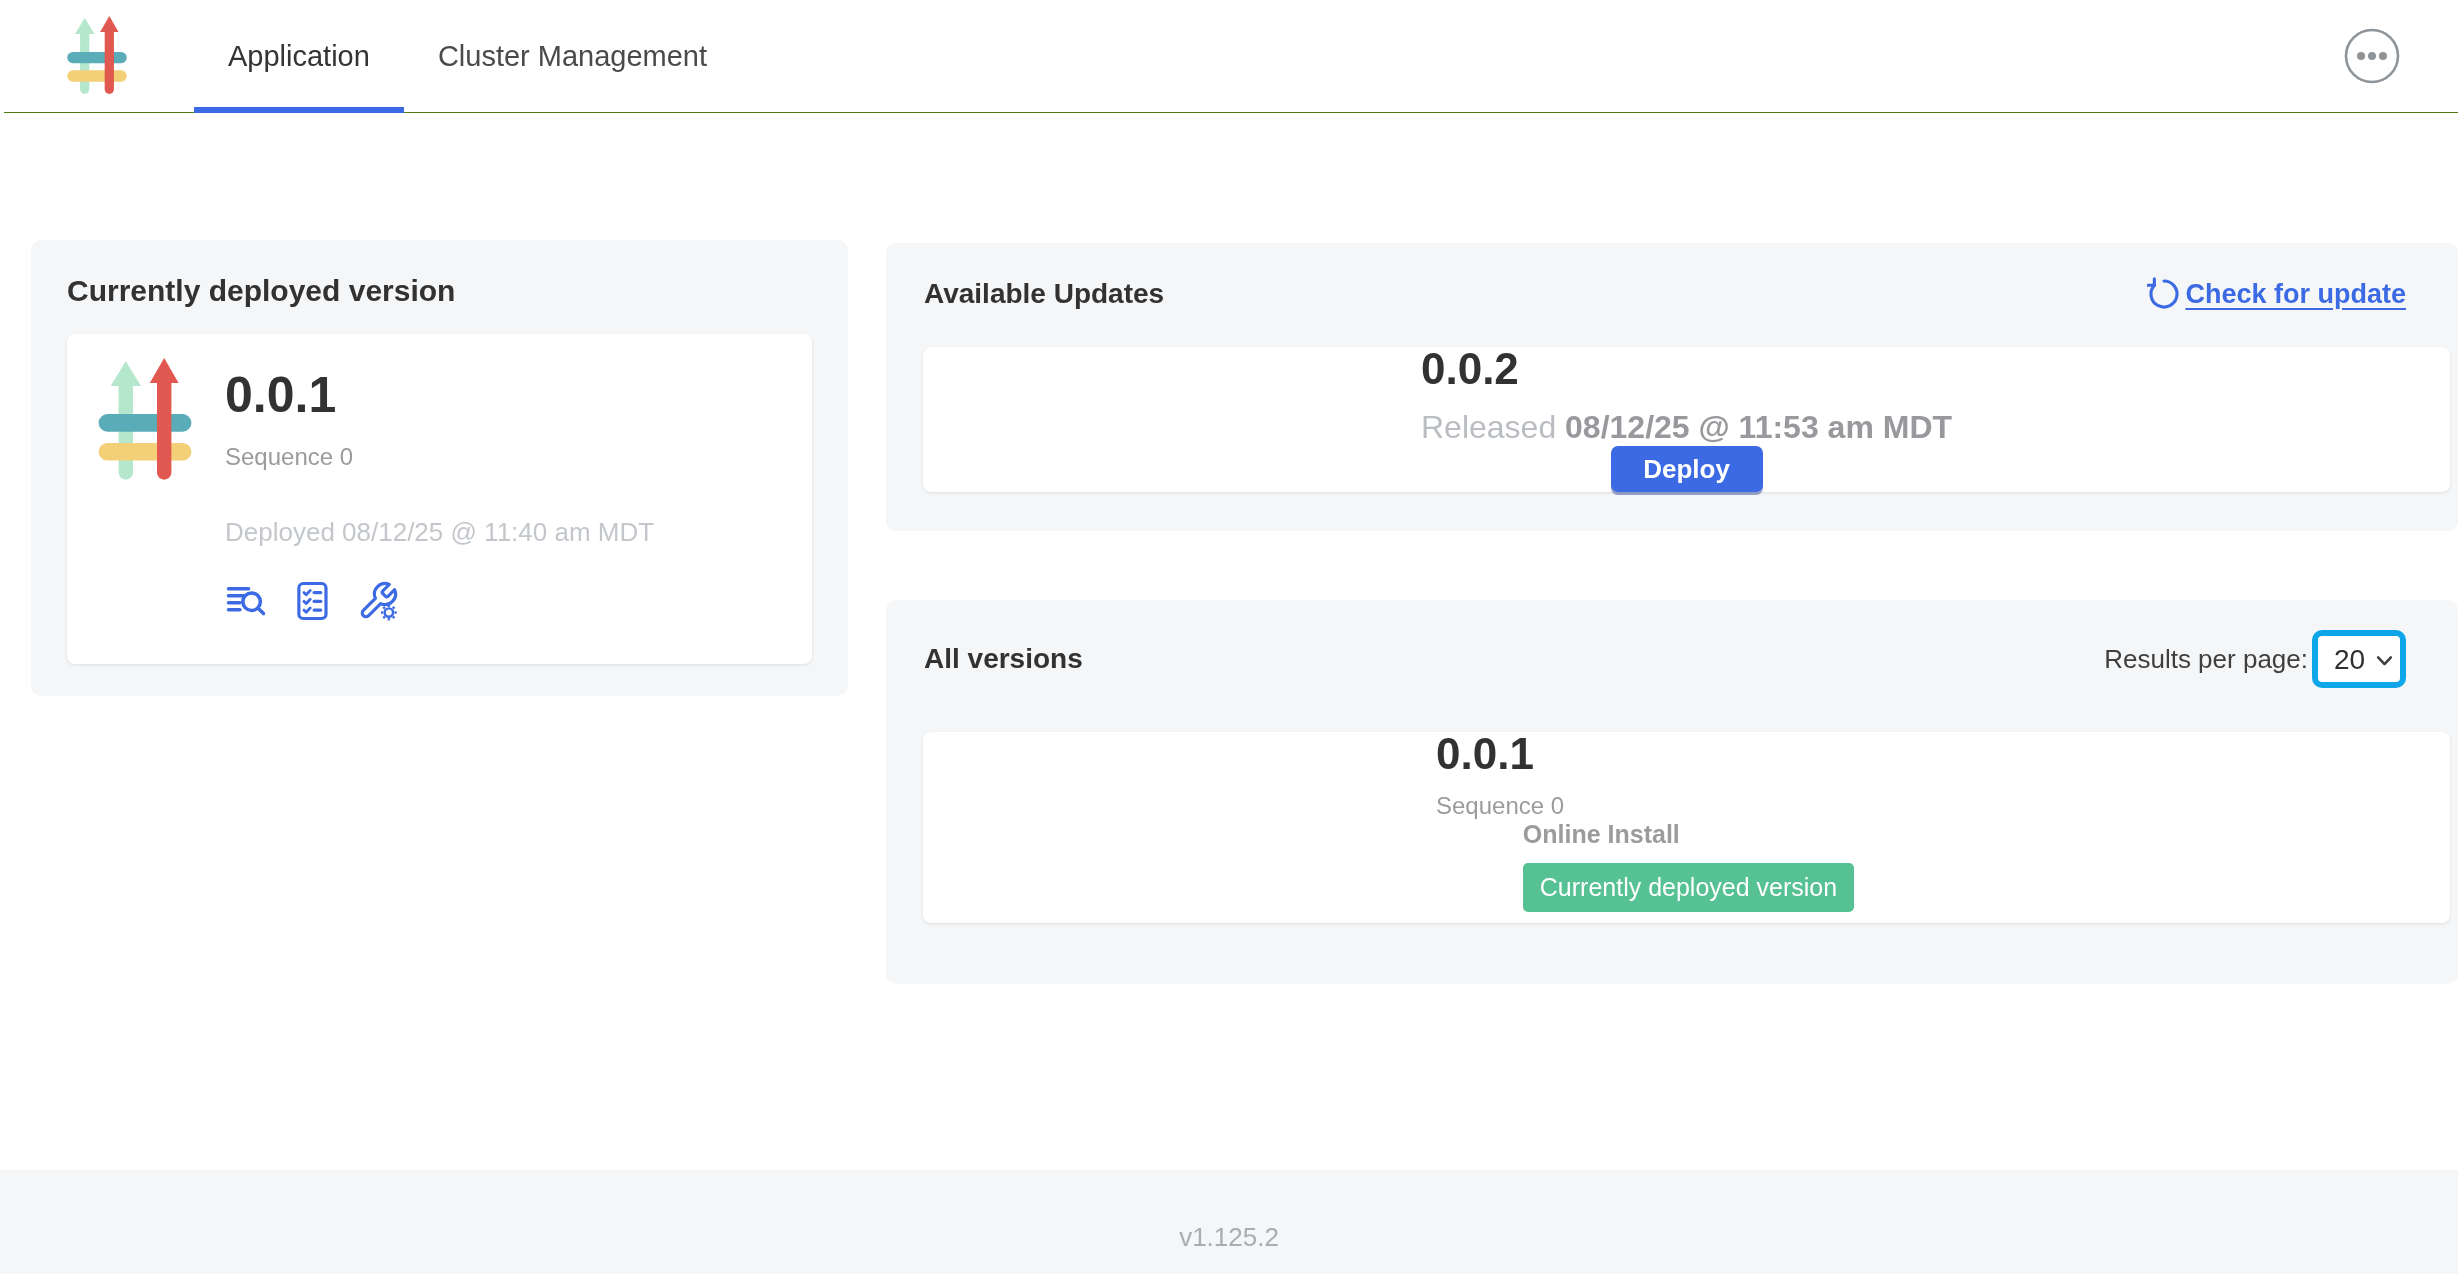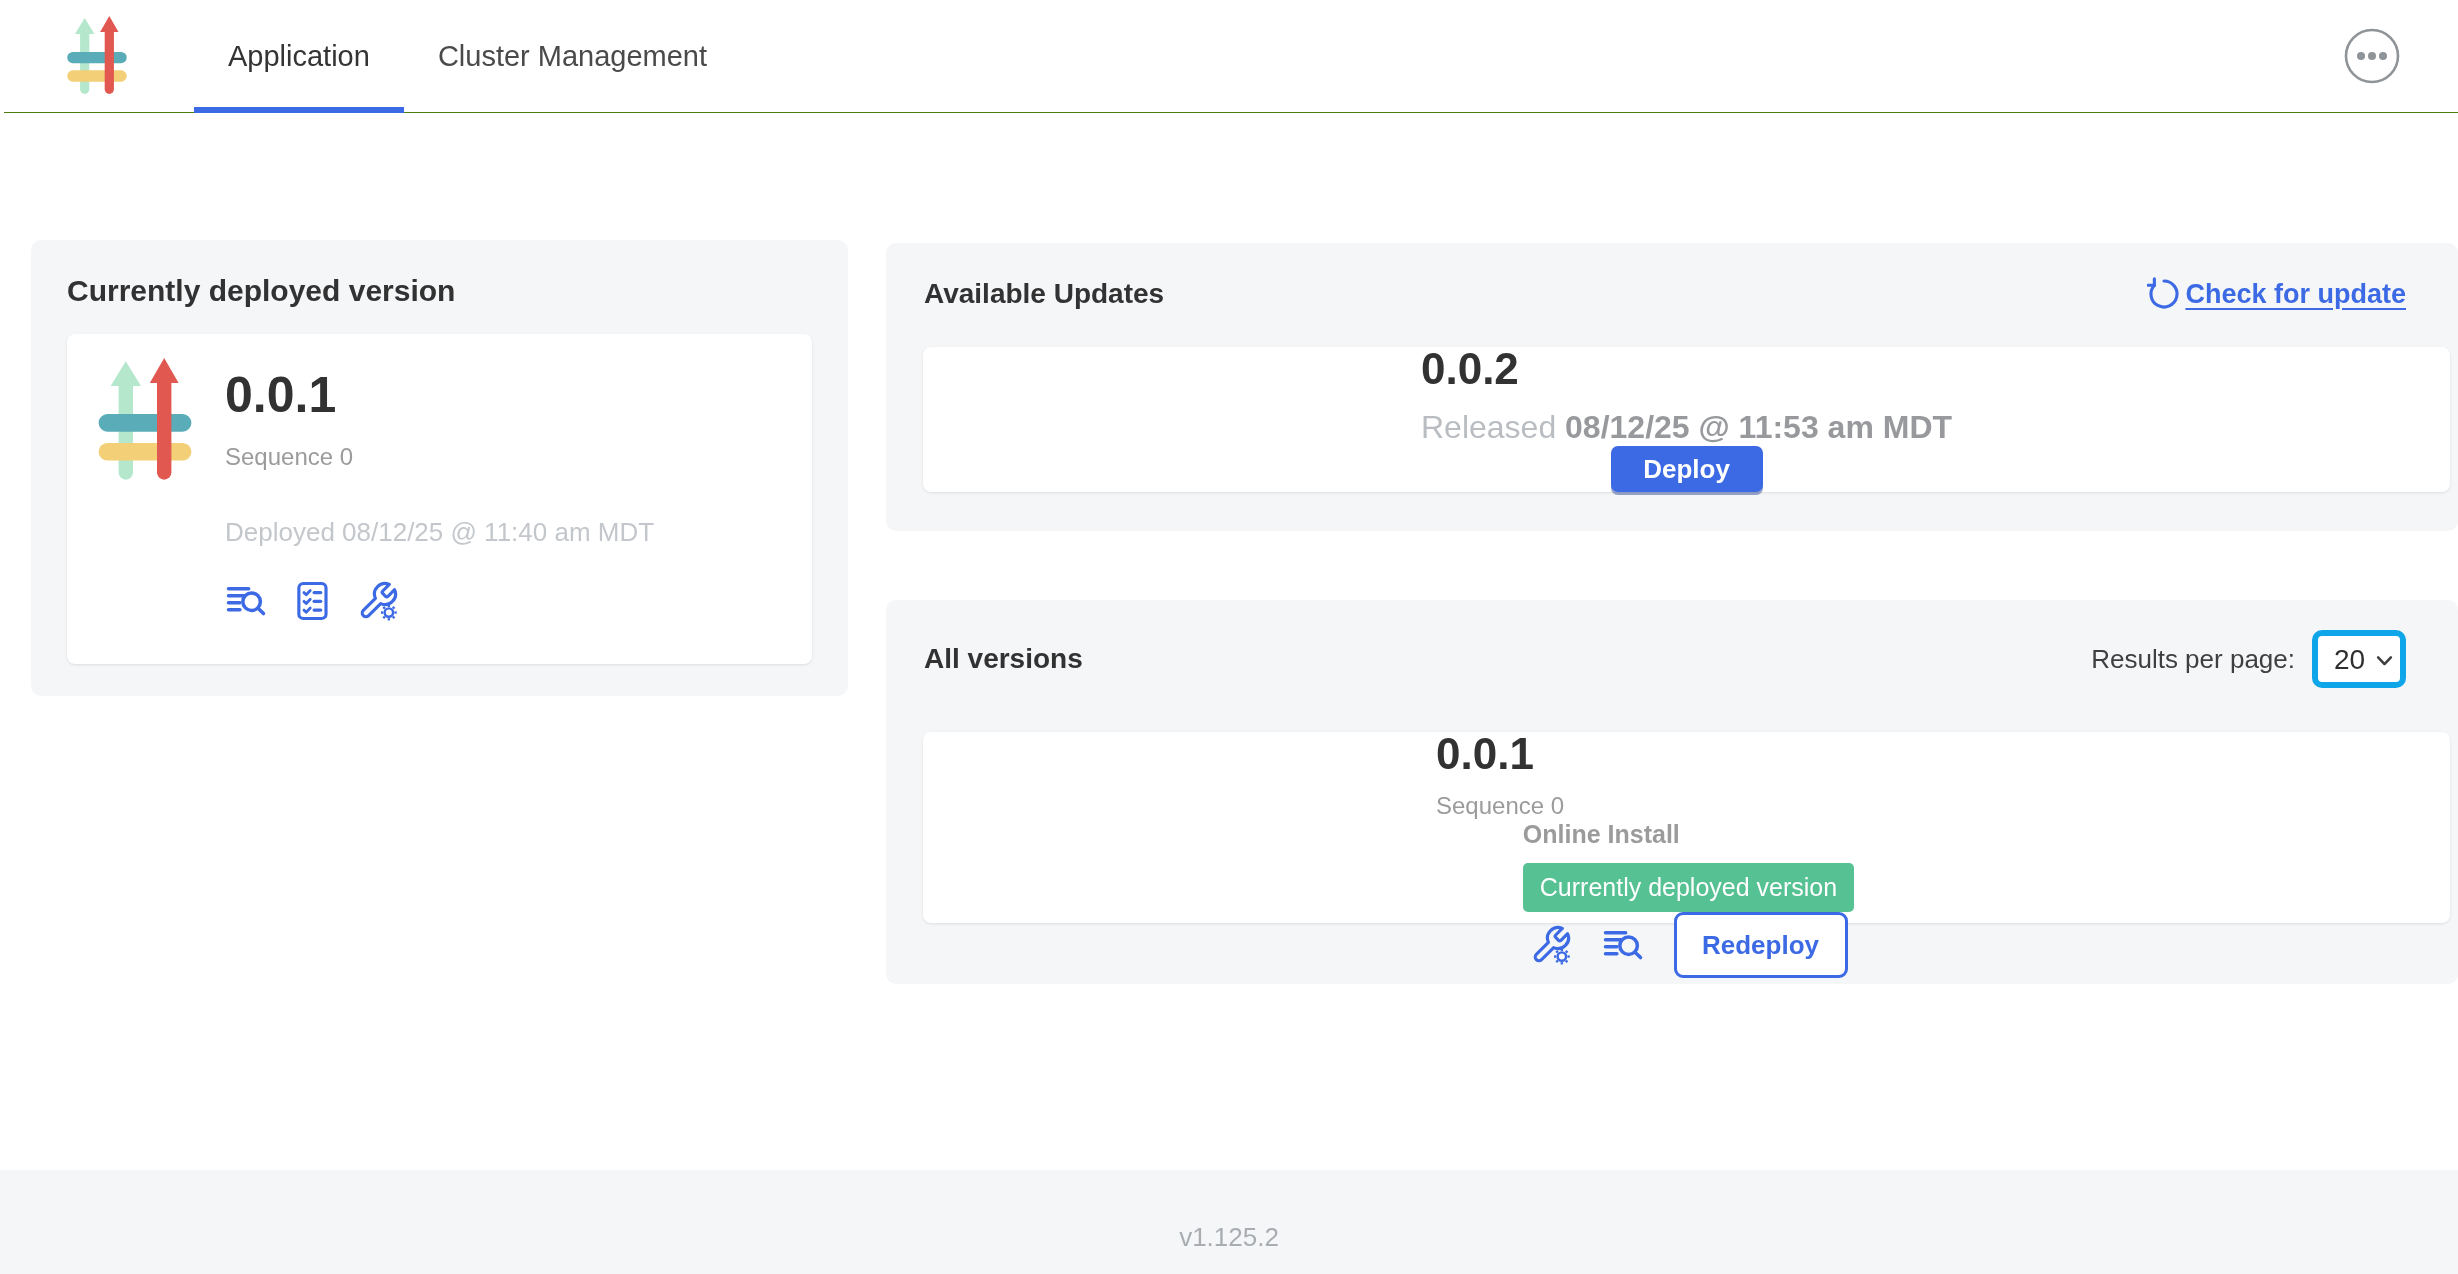--- a/index.html
+++ b/index.html
@@ -65,21 +65,21 @@
   .white-row{margin:36px 8px 0 37px;background:#fff;border-radius:8px;
              box-shadow:0 1px 3px rgba(0,0,0,.10);display:flex;align-items:center;flex-direction:column;}
   .update-row{height:145px;justify-content:space-between;padding:0 34px;}
   .row-version{font-size:44px;font-weight:bold;color:var(--ink);line-height:1;}
   .released-line{margin-top:18px;font-size:32px;color:#b9bdc1;}
   .released-line .released-date{color:#97999c;font-weight:bold;}
   .deploy-btn{width:152px;height:80px;background:var(--blue);color:#fff;border:none;border-radius:7px;
               font-size:26px;font-weight:bold;cursor:pointer;box-shadow:0 3px 0 rgba(34,60,140,.45);
               font-family:inherit;}
 
-  .rpp-group{display:flex;align-items:center;gap:17px;}
+  .rpp-group{display:flex;align-items:center;gap:4px;}
   .rpp-label{font-size:26px;color:#3f3f3f;}
   .select-wrap{position:relative;}
   .rpp-select{appearance:none;-webkit-appearance:none;width:94px;height:58px;border:6px solid #0ea5e9;
               border-radius:10px;background:#fff;font-size:28px;color:#2f2f2f;padding:0 30px 0 16px;
               font-family:inherit;cursor:pointer;}
   .select-wrap .chev{position:absolute;right:13px;top:24px;pointer-events:none;color:#3f3f3f;}
 
   .version-row{margin-top:44px;height:191px;padding:0 30px 0 34px;}
   .vr-col1{width:505px;flex:none;}
   .vr-seq{font-size:24px;color:var(--gray);margin-top:16px;}
@@ -257,33 +257,20 @@
     </div>
     <div class="white-row version-row">
       <div class="vr-col1">
         <div class="row-version">0.0.1</div>
         <div class="vr-seq">Sequence 0</div>
       </div>
       <div class="vr-col2">
         <div class="install-type">Online Install</div>
         <div class="status-badge">Currently deployed version</div>
       </div>
-      <div class="vr-actions">
-        <button class="icon-btn">
-          <svg width="42" height="42">
-              <use href="#sym-config"></use>
-            </svg>
-        </button>
-        <button class="icon-btn">
-          <svg width="42" height="42">
-              <use href="#sym-logs"></use>
-            </svg>
-        </button>
-        <button class="redeploy-btn">Redeploy</button>
-      </div>
     </div>
   </section>
 
   <footer class="footer">
     <span>v1.125.2</span>
   </footer>
 
 </div>
 
 </body></html>

